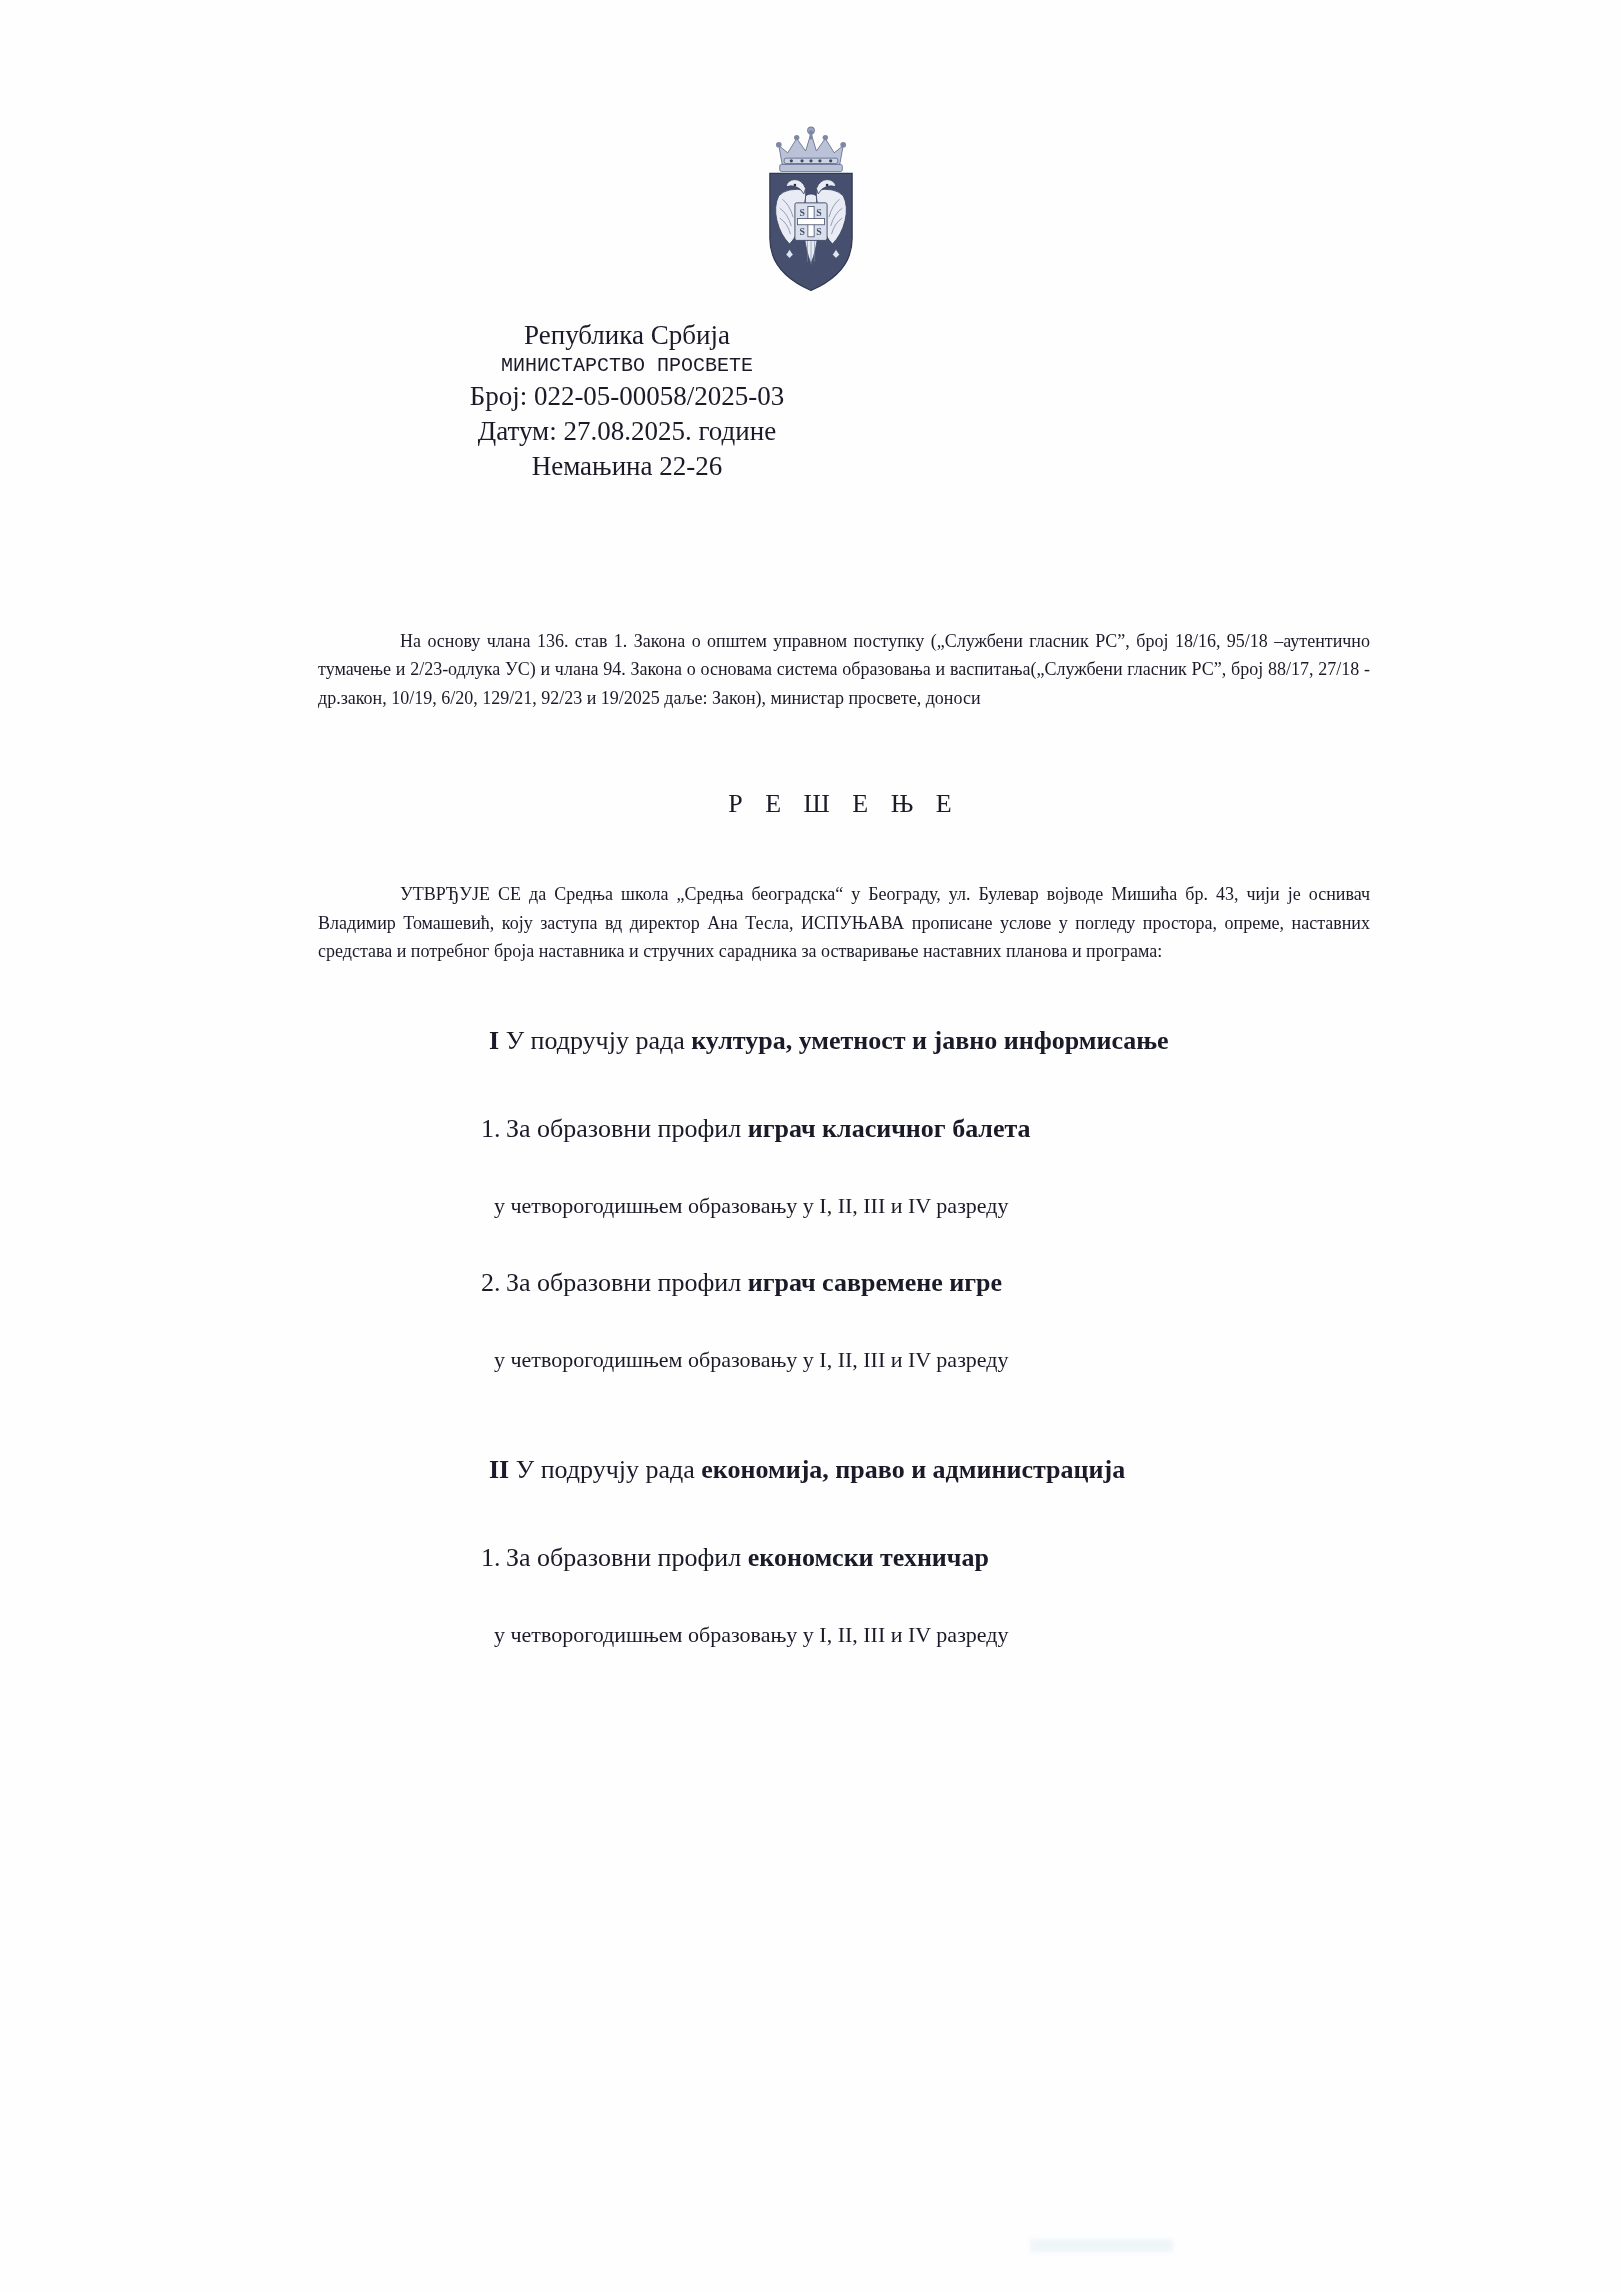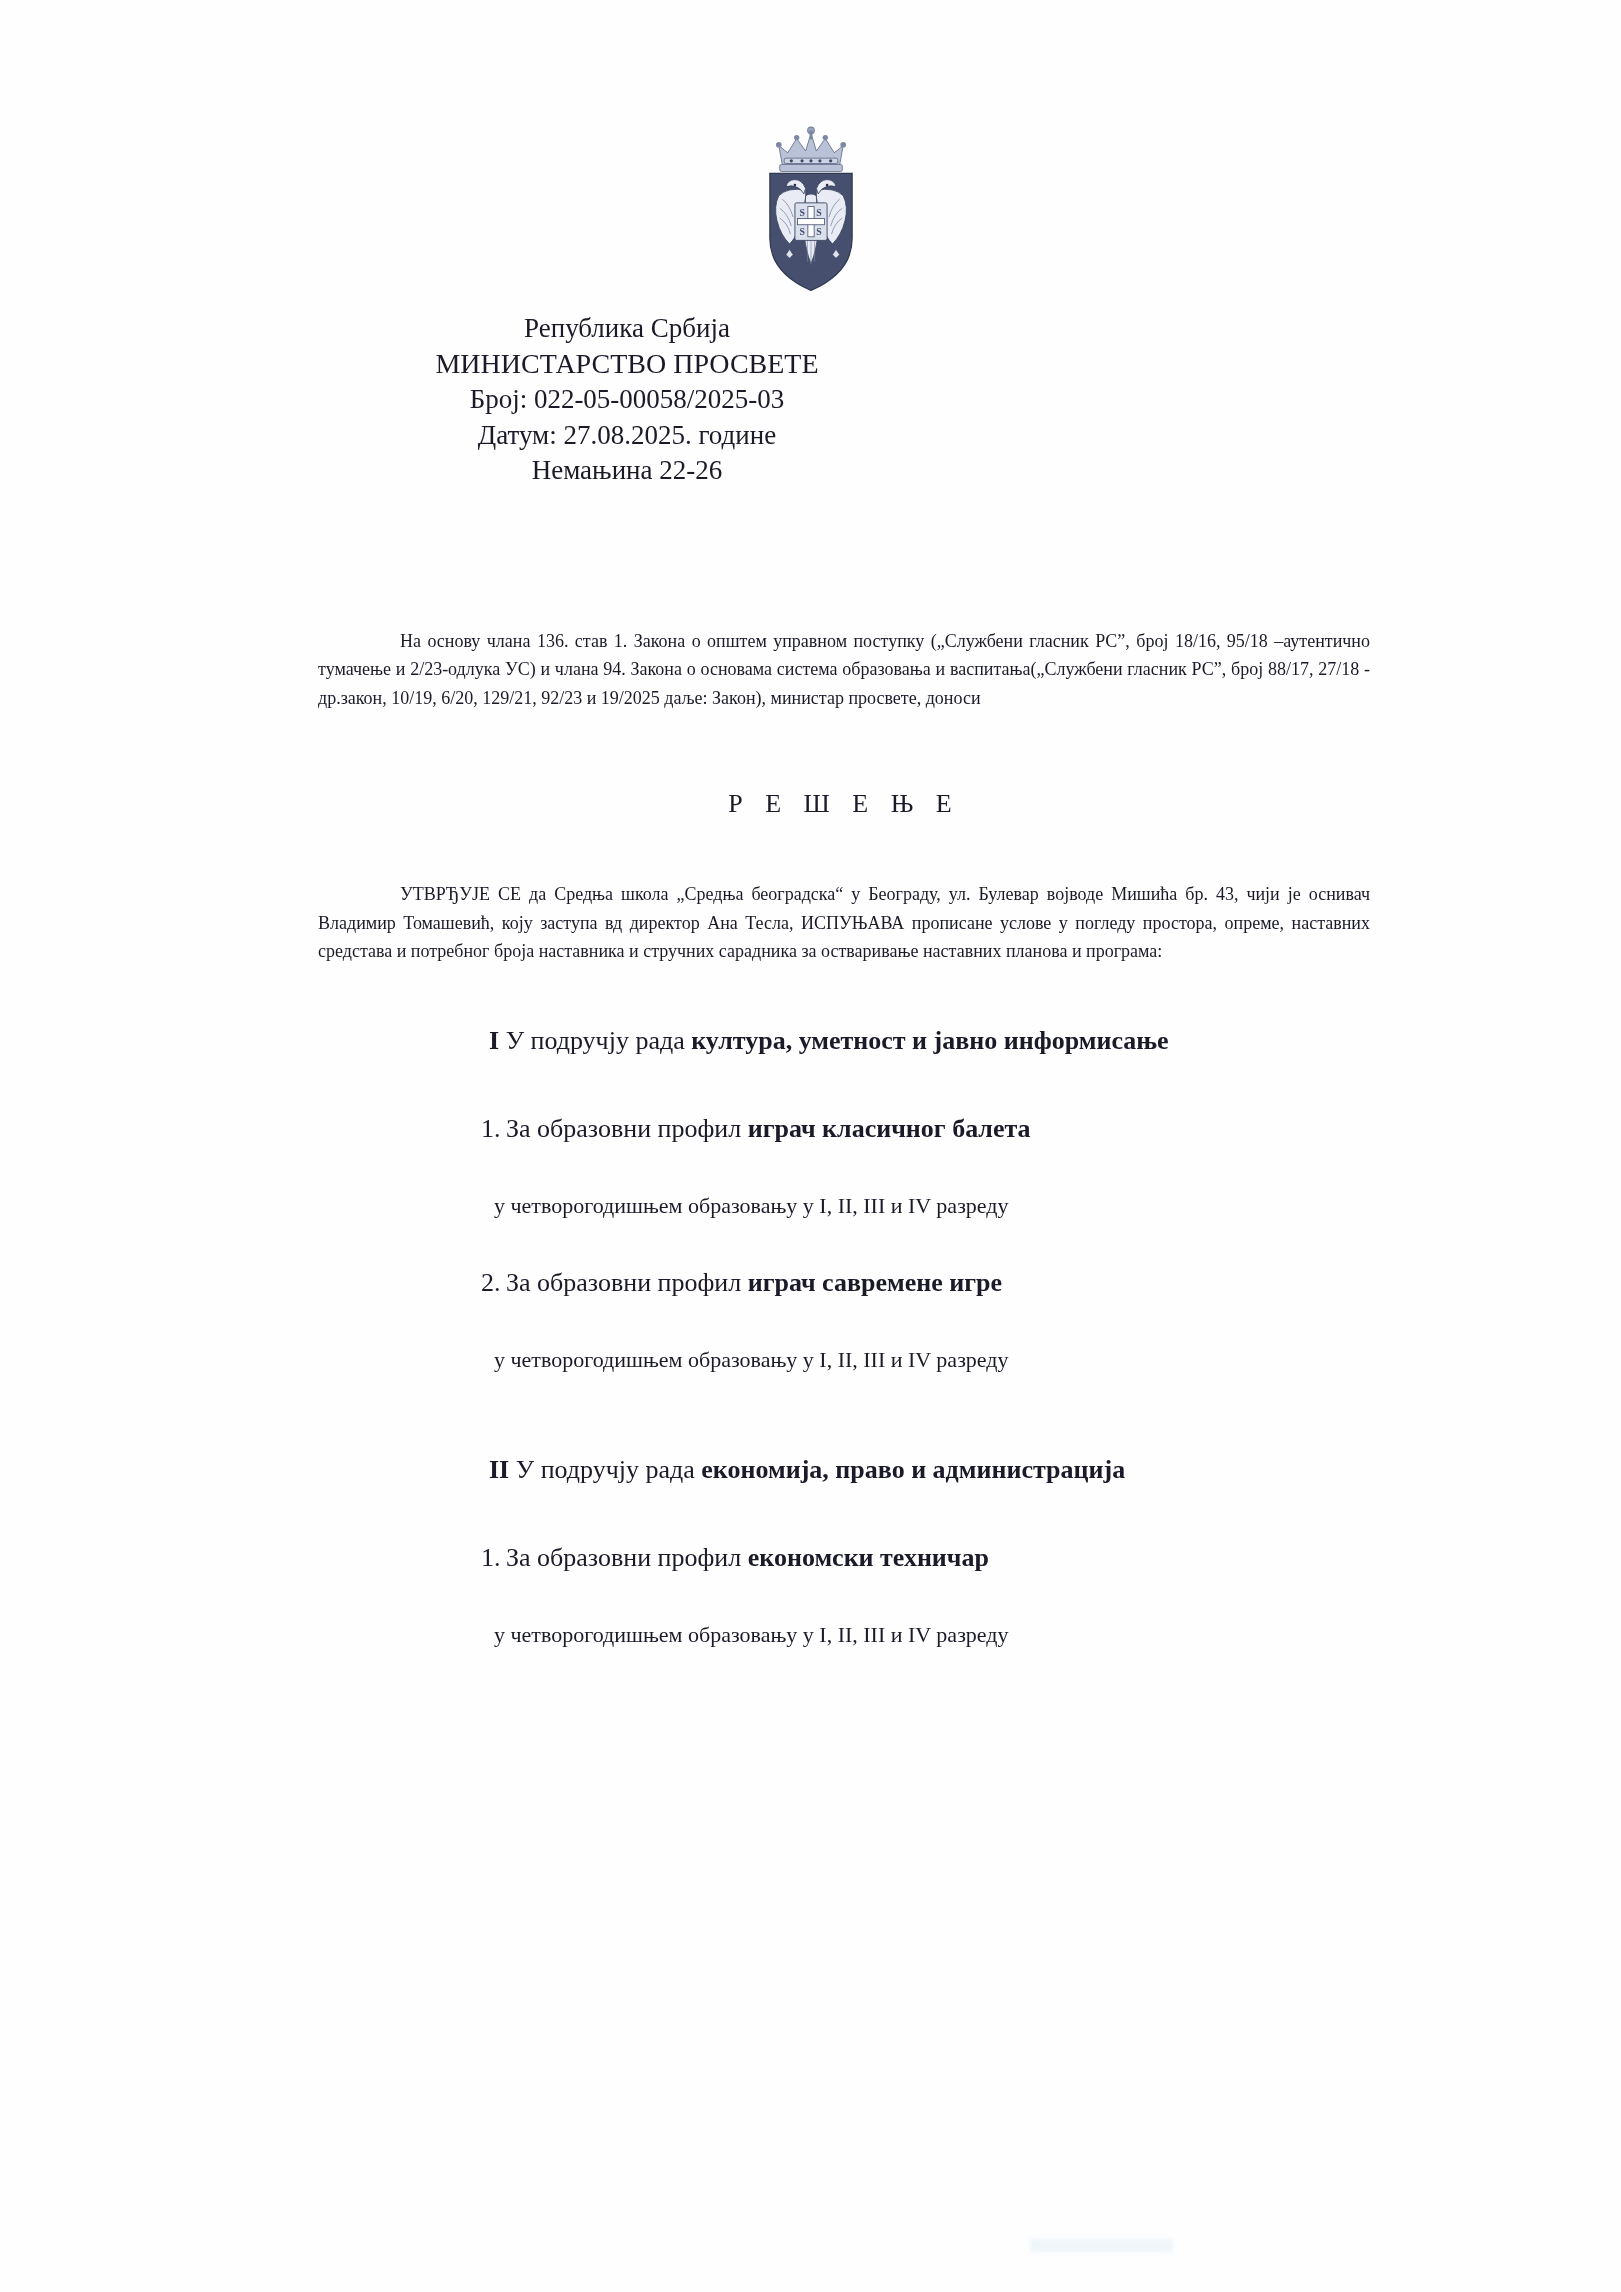--- a/index.html
+++ b/index.html
@@ -33,30 +33,31 @@
     width: 118px;
     height: 172px;
     display: block;
   }
 
   
   .header-block {
     position: absolute;
     left: 0;
     width: 1254px;
-    top: 311px;
+    top: 318px;
     text-align: center;
     line-height: 1.30;
   }
   .header-block .hline {
     font-size: 27px;
     white-space: pre;
   }
   .header-block .hline.caps {
-    font-size: 28px;
+    font-size: 20px;
+    font-family: Liberation Mono, monospace;
   }
 
   
   .body-col {
     position: absolute;
     left: 318px;
     width: 1052px;
     top: 627px;
   }
 

